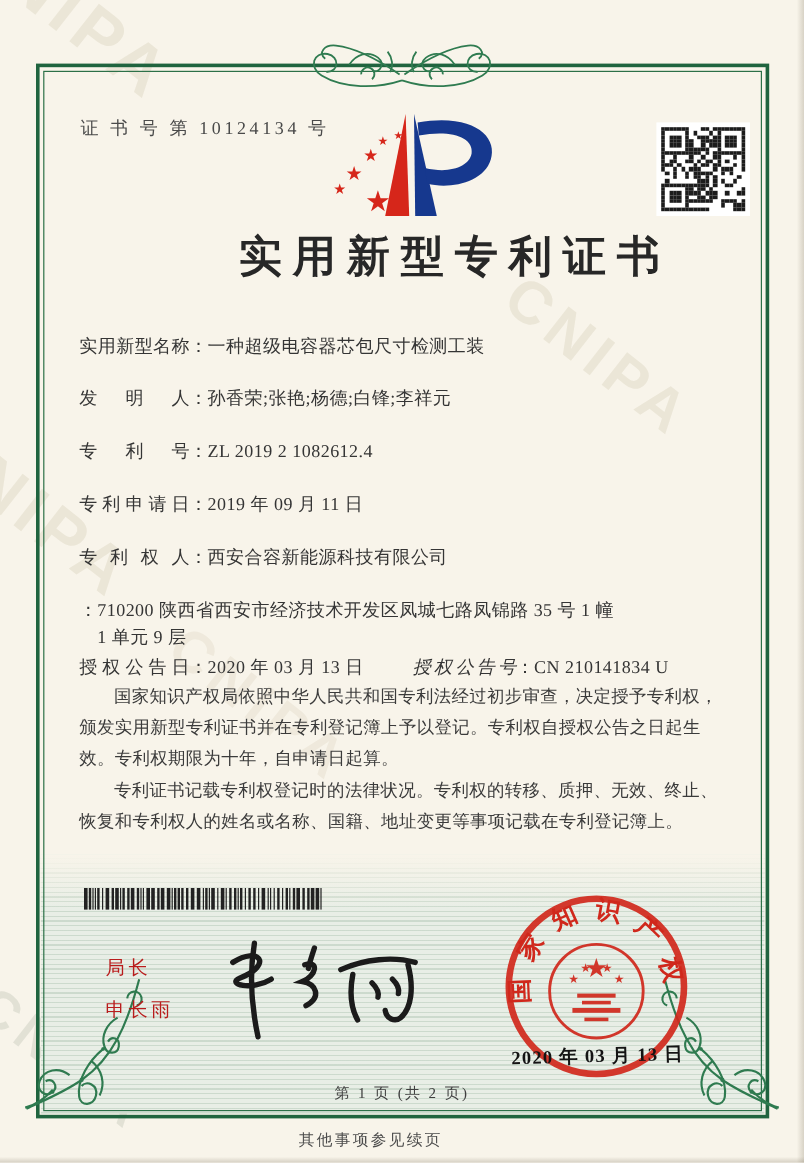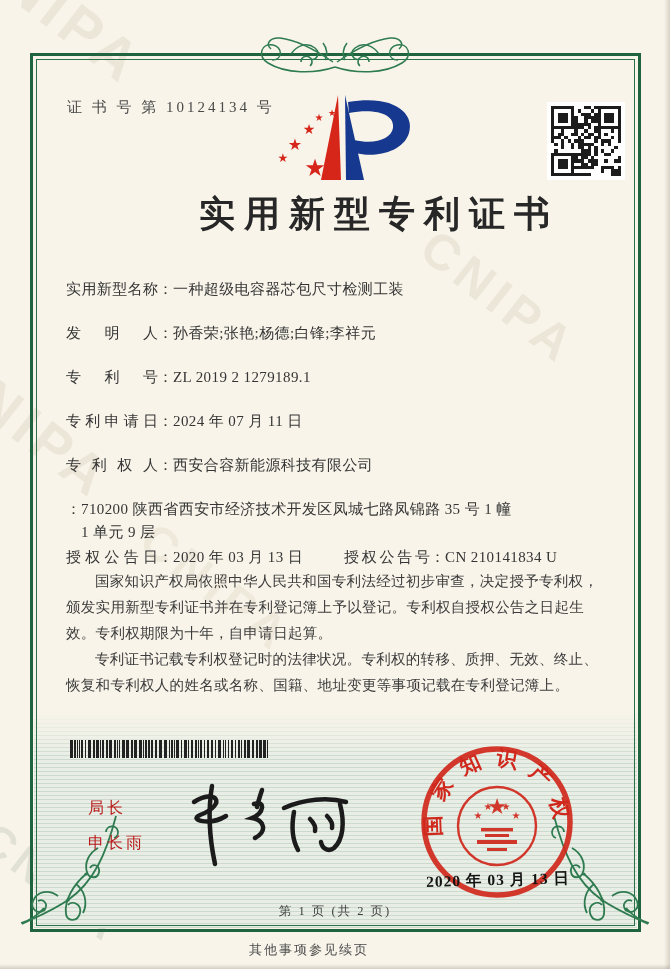--- a/index.html
+++ b/index.html
@@ -60,21 +60,21 @@
   .fields{position:absolute;left:66px;top:278px;width:548px;font-size:15px;color:#353535;}
   .frow{margin-bottom:21px;display:flex;line-height:23px;}
   .frow.r1{}
   .flbl{display:inline-block;width:92px;text-align:justify;text-align-last:justify;
     flex:0 0 92px;}
   .fcolon{flex:0 0 14px;}
   .fval{flex:1 1 auto;letter-spacing:.4px;}
   .frow.addr{margin-bottom:2px;}
   .frow.grant{position:relative;}
   .grant2{position:absolute;left:278px;top:0;display:flex;}
-  .grant2 .flbl{width:86px;flex:0 0 86px;}
+  .grant2 .flbl{width:86px;flex:0 0 86px;font-style:italic;}
 
   
   .body-text{position:absolute;left:66px;top:568px;width:544px;font-size:14.5px;
     color:#3b3b3b;line-height:26px;letter-spacing:.3px;}
   .body-text p{margin:0;text-indent:2em;}
 
   
   .barcode{position:absolute;left:70px;top:740px;width:204px;height:18px;display:flex;}
   .barcode i{display:block;height:100%;}
   .barcode i.k{background:#222;}
@@ -629,26 +629,26 @@
         <span class="fval">一种超级电容器芯包尺寸检测工装</span>
     </div>
     <div class="frow">
       <span class="flbl">发明人</span>
         <span class="fcolon">：</span>
         <span class="fval">孙香荣;张艳;杨德;白锋;李祥元</span>
     </div>
     <div class="frow">
       <span class="flbl">专利号</span>
         <span class="fcolon">：</span>
-        <span class="fval">ZL 2019 2 1279189.1</span>
+        <span class="fval">ZL 2019 2 1082612.4</span>
     </div>
     <div class="frow">
       <span class="flbl">专利申请日</span>
         <span class="fcolon">：</span>
-        <span class="fval">2024 年 07 月 11 日</span>
+        <span class="fval">2019 年 09 月 11 日</span>
     </div>
     <div class="frow">
       <span class="flbl">专利权人</span>
         <span class="fcolon">：</span>
         <span class="fval">西安合容新能源科技有限公司</span>
     </div>
     <div class="frow addr">
         <span class="fcolon">：</span>
         <span class="fval" style="width:438px;flex:0 0 438px;">710200 陕西省西安市经济技术开发区凤城七路凤锦路 35 号 1 幢 1 单元 9 层</span>
     </div>

